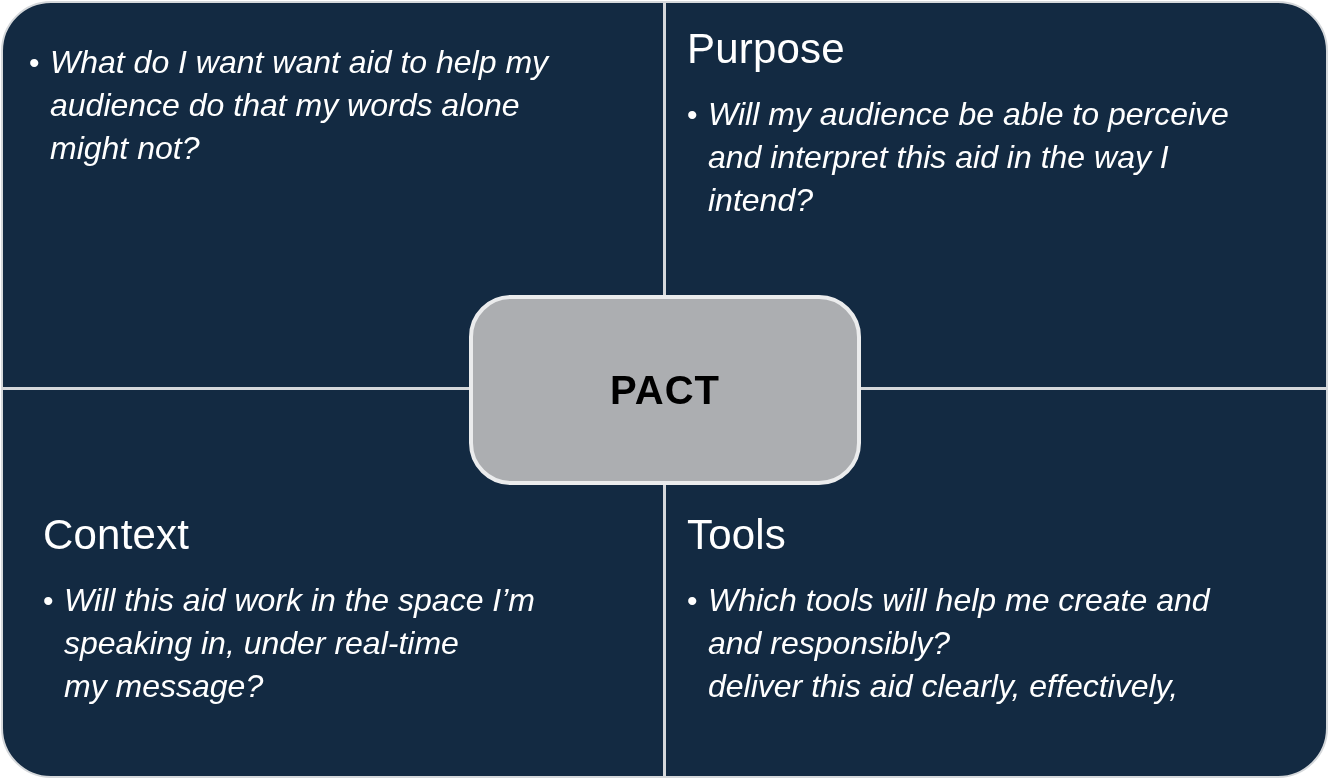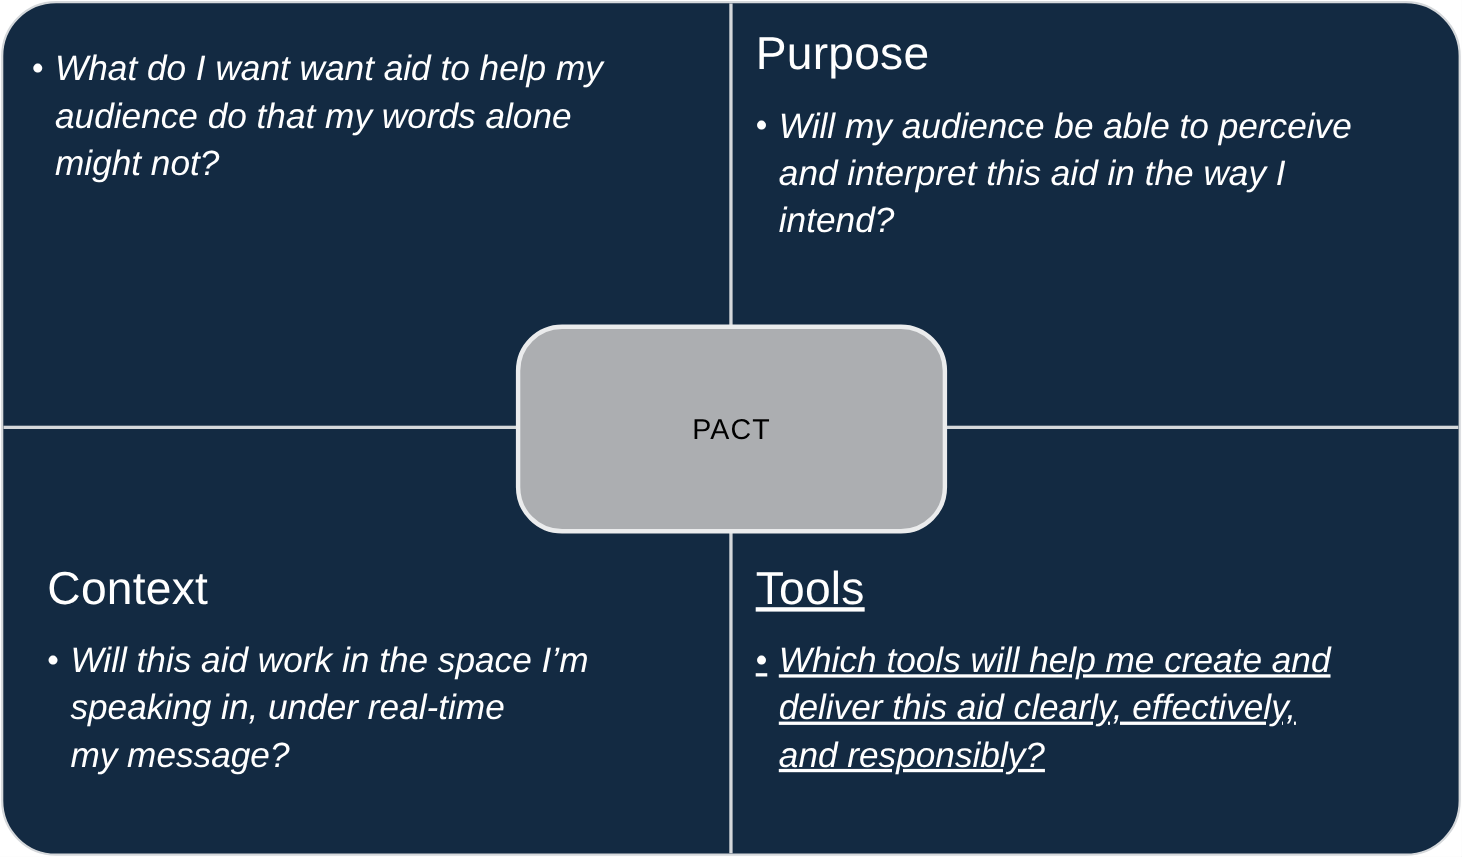--- a/index.html
+++ b/index.html
@@ -30,21 +30,21 @@
   .divider-h{
     position:absolute;left:0;top:384px;width:100%;height:3px;
     background:var(--divider);
   }
   .quadrant{
     position:absolute;color:var(--quadrant-text);
   }
   .q-purpose{left:26px;top:20px;width:600px;}
   .q-audience{left:684px;top:20px;width:615px;}
   .q-context{left:40px;top:506px;width:615px;}
-  .q-tools{left:684px;top:506px;width:615px;text-decoration:underline;}
+  .q-tools{left:684px;top:506px;width:615px;}
   .q-title{
     font-size:42px;line-height:52px;font-weight:400;
     letter-spacing:0.2px;
   }
   .bullet-item{
     display:flex;align-items:flex-start;margin-top:18px;
     font-size:32px;line-height:43px;font-style:italic;
   }
   .bullet-dot{
     flex:0 0 21px;width:21px;font-style:normal;
@@ -54,21 +54,21 @@
   .center-box{
     position:absolute;left:466px;top:292px;width:392px;height:190px;
     background:var(--center-fill);
     border:4px solid var(--center-border);
     border-radius:42px;
     box-sizing:border-box;
     display:flex;align-items:center;justify-content:center;
   }
   .center-label{
     color:var(--center-text);
-    font-size:26px;letter-spacing:1px;font-weight:400;
+    font-size:40px;letter-spacing:1px;font-weight:700;
   }
 </style>
 </head>
 <body>
 
 <div class="panel">
 
   <div class="divider-v"></div>
   <div class="divider-h"></div>
 
@@ -106,22 +106,22 @@
       </div>
     </div>
   </div>
 
   <div class="quadrant q-tools">
     <div class="q-title">Tools</div>
     <div class="bullet-item">
       <span class="bullet-dot">•</span>
       <div class="bullet-lines">
         <div>Which tools will help me create and</div>
+        <div>and responsibly?</div>
         <div>deliver this aid clearly, effectively,</div>
-        <div>and responsibly?</div>
       </div>
     </div>
   </div>
 
   <div class="center-box">
     <span class="center-label">PACT</span>
   </div>
 
 </div>
 

